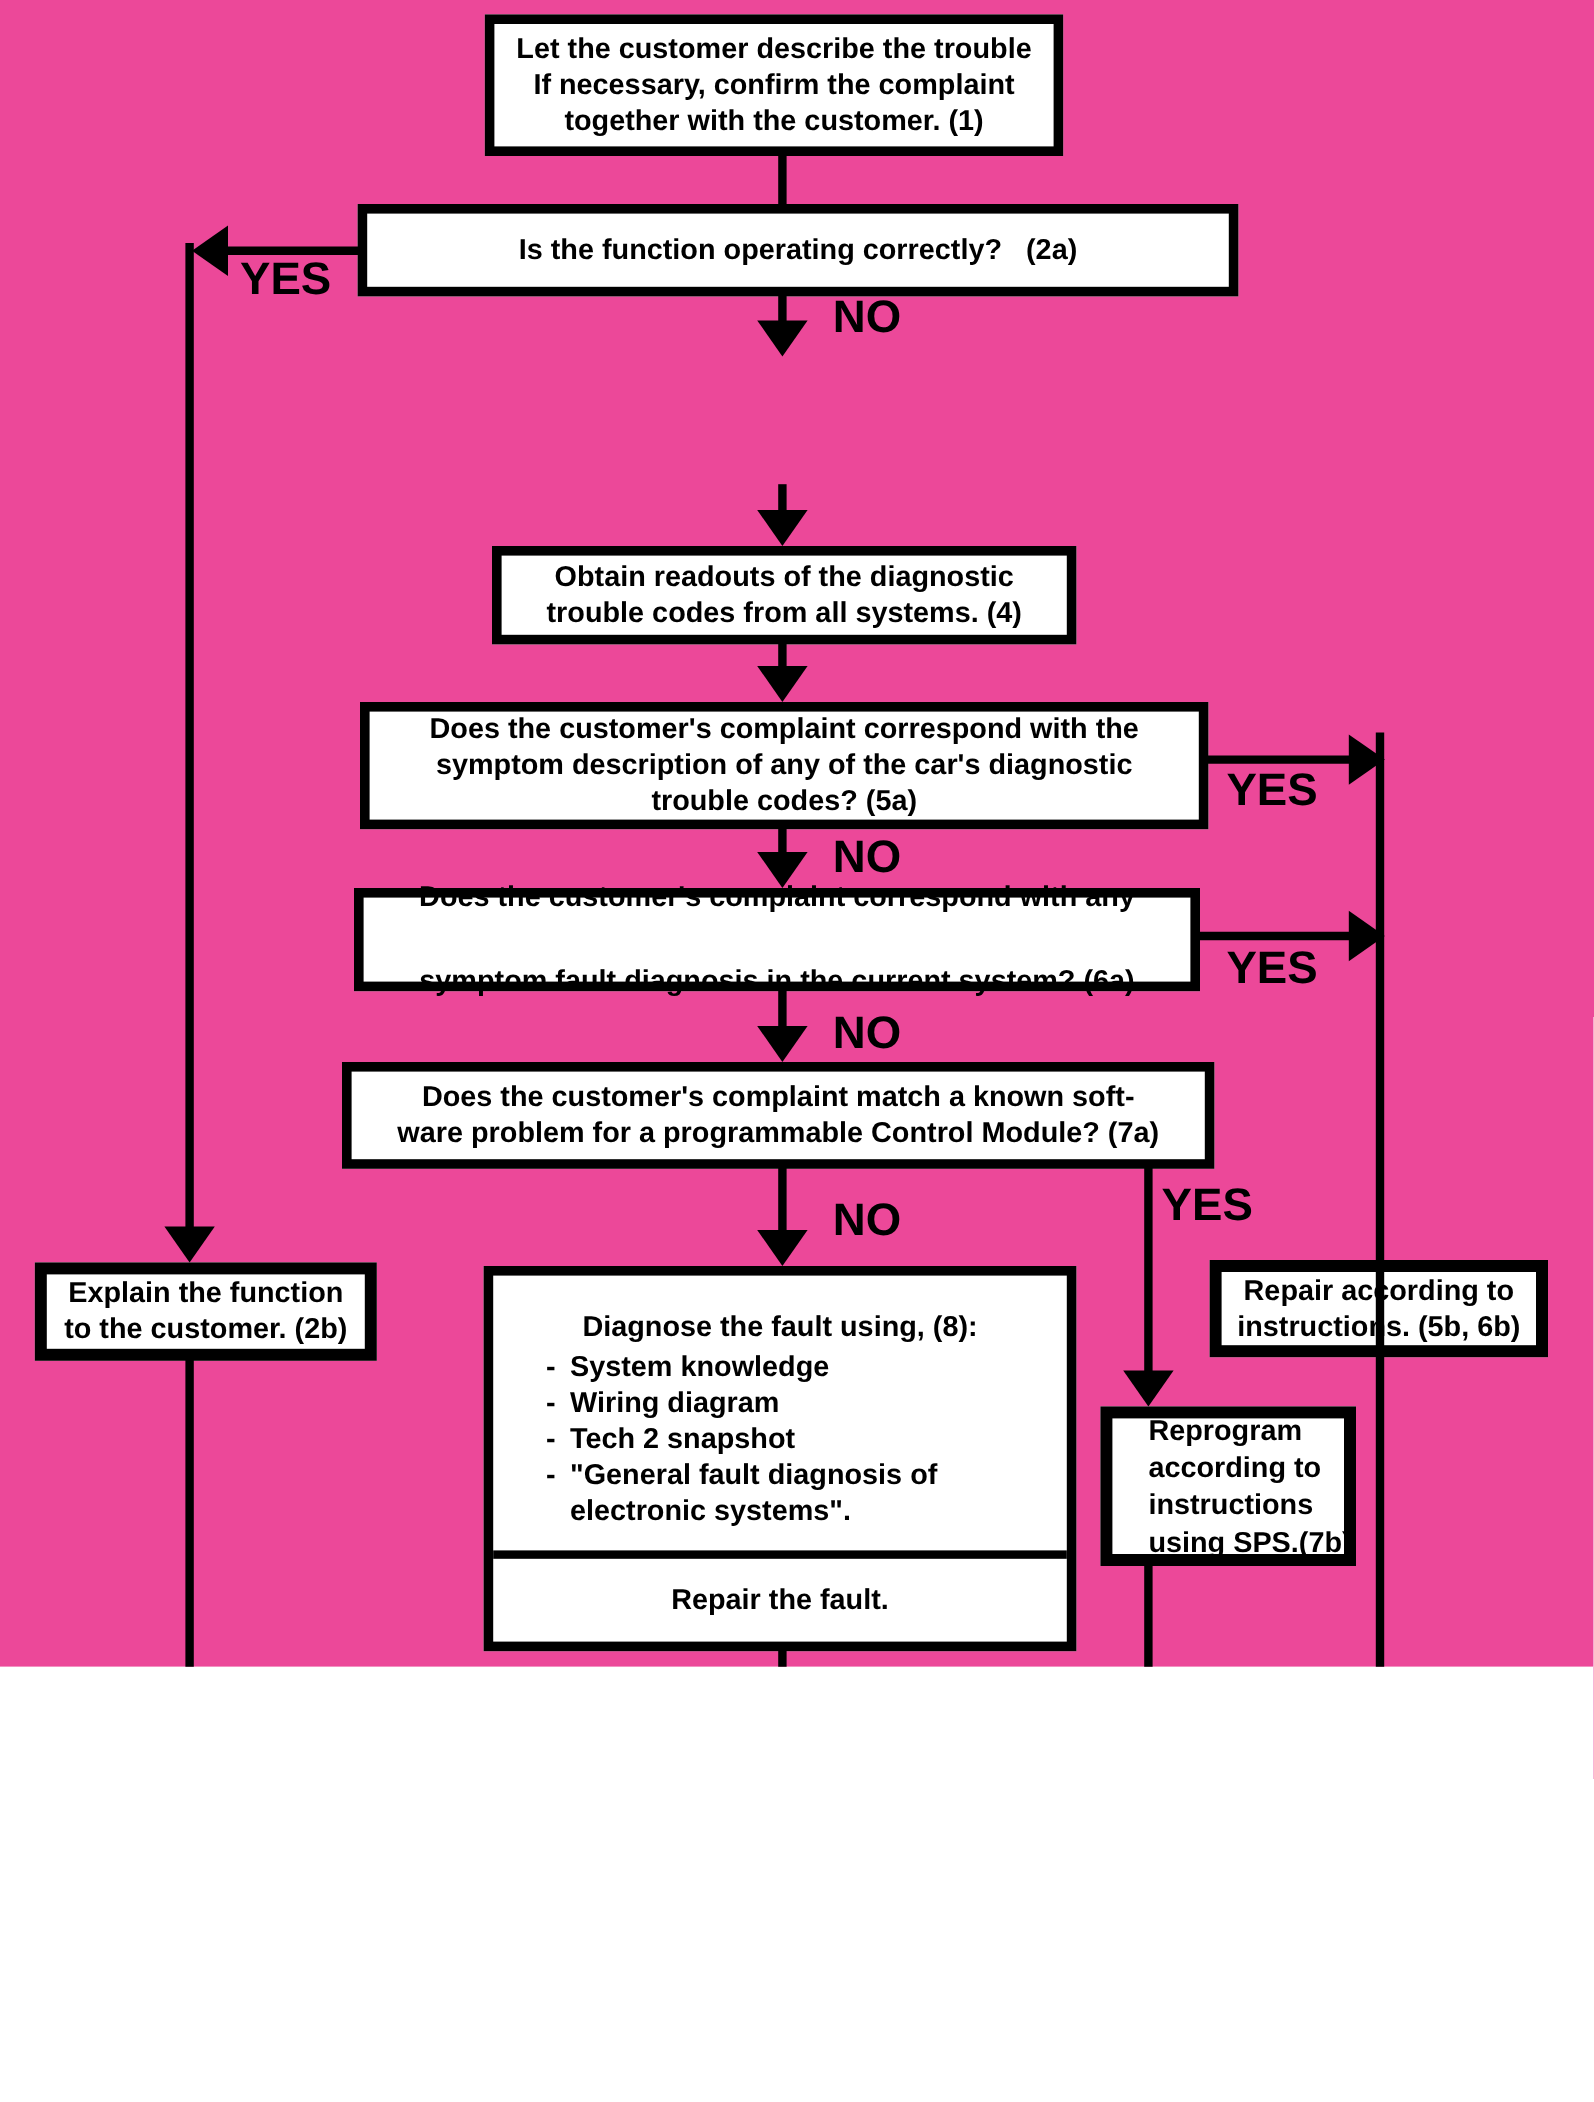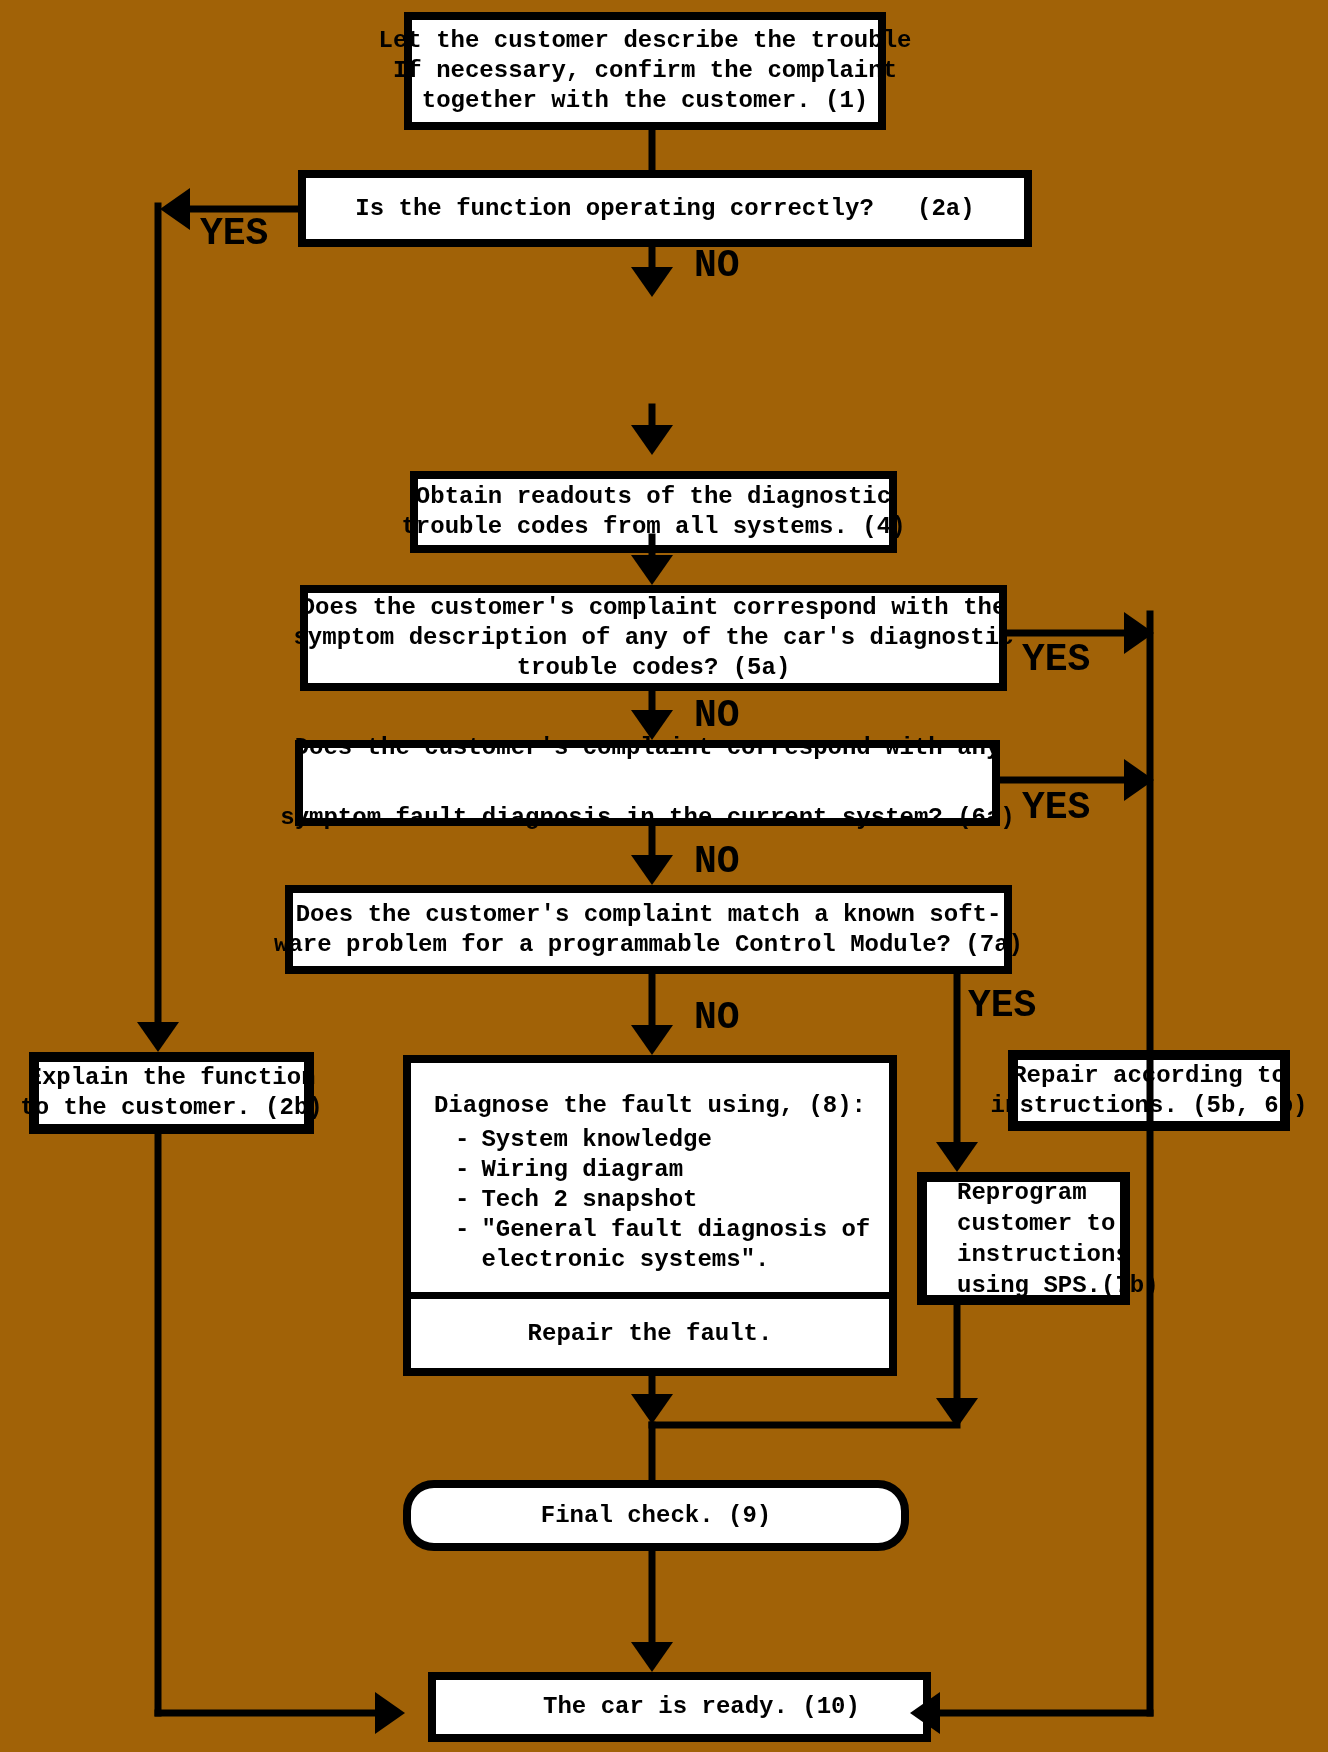--- a/index.html
+++ b/index.html
@@ -1,20 +1,20 @@
 <!DOCTYPE html>
 <html><head>
 <meta charset="utf-8">
 <style>
   html,body { margin:0; padding:0; background:#ffffff; }
   #canvas {
     position:relative;
-    width:1328px; height:1752px;
-    background:#a16207;
-    font-family:Liberation Mono, monospace;
+    width:1328px; height:1389px;
+    background:#ec4899;
+    font-family:Liberation Sans, sans-serif;
     color:#000;
   }
   .node {
     position:absolute;
     box-sizing:border-box;
     background:#ffffff;
     border:8px solid #000;
     display:flex;
     flex-direction:column;
     align-items:center;
@@ -29,21 +29,21 @@
     position:absolute;
     font-size:38px;
     font-weight:600;
     line-height:1.05;
     white-space:pre;
   }
   
   #box1   { left:404px;  top:12px;   width:482px; height:118px; }
   #box2a  { left:298px;  top:170px;  width:734px; height:77px;  }
   #box3   { left:405px;  top:295px;  width:492px; height:112px; }
-  #box4   { left:410px;  top:455px;  width:487px; height:82px;margin-top:16px;  }
+  #box4   { left:410px;  top:455px;  width:487px; height:82px;  }
   #box5a  { left:300px;  top:585px;  width:707px; height:106px; }
   #box6a  { left:295px;  top:740px;  width:705px; height:86px;gap:40px;  }
   #box7a  { left:285px;  top:885px;  width:727px; height:89px;  }
   #box2b  { left:12px;   top:1052px; width:285px; height:82px;margin-left:17px;  }
   #box5b6b{ left:1008px; top:1050px; width:282px; height:81px;  }
   #box7b  { left:917px;  top:1172px; width:213px; height:133px;
             align-items:flex-start; text-align:left; padding-left:30px; line-height:31px; }
   #box7b .line { line-height:31px; }
   #box8   { left:403px;  top:1055px; width:494px; height:321px;
             justify-content:flex-start; align-items:stretch; }
@@ -119,21 +119,21 @@
     <div class="line">to the customer. (2b)</div>
   </div>
 
   <div class="node thickb" id="box5b6b">
     <div class="line">Repair according to</div>
     <div class="line">instructions. (5b, 6b)</div>
   </div>
 
   <div class="node thickb" id="box7b">
     <div class="line">Reprogram</div>
-    <div class="line">customer to</div>
+    <div class="line">according to</div>
     <div class="line">instructions</div>
     <div class="line">using SPS.(7b)</div>
   </div>
 
   <div class="node" id="box8">
     <div class="b8-main">
       <div class="b8-heading">Diagnose the fault using, (8):</div>
       <div class="b8-bullets">
         <div class="b8-bullet">
           <span class="dash">-</span>

